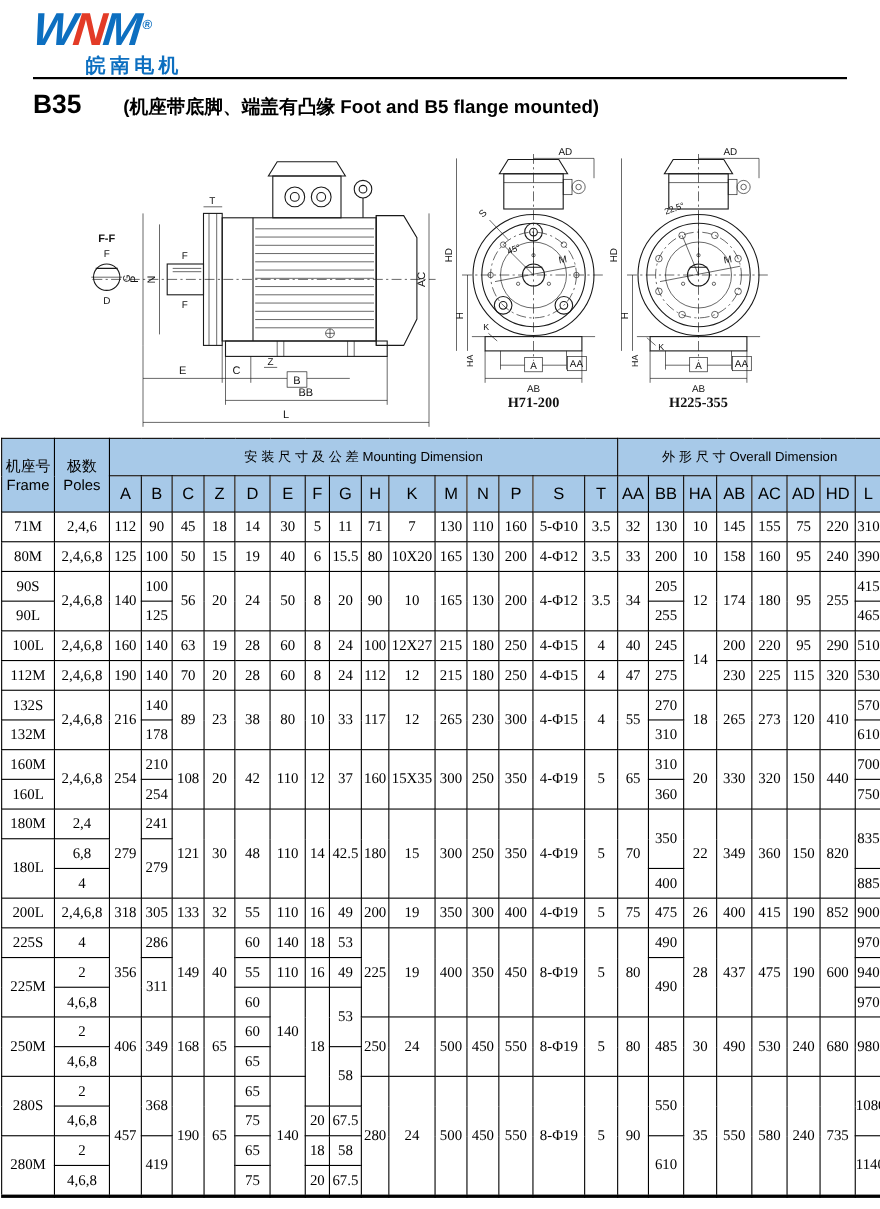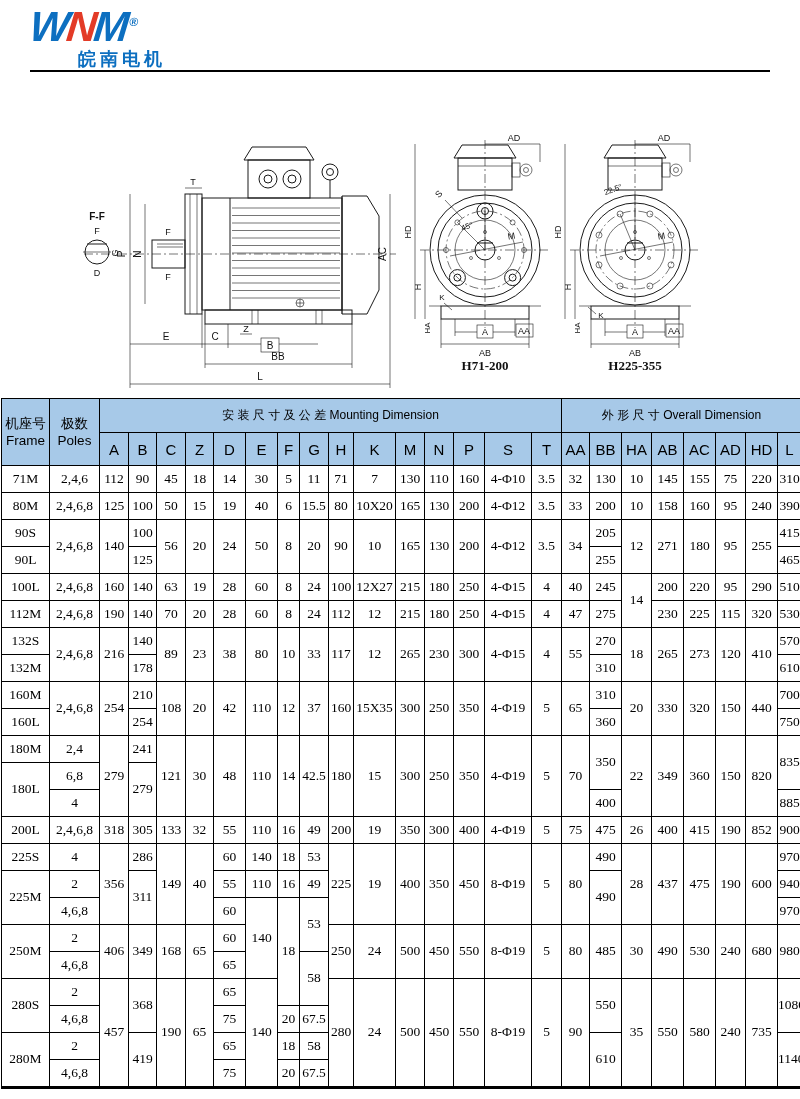--- a/index.html
+++ b/index.html
@@ -42,20 +42,23 @@
 <body>
 
 <div class="page">
 
   <div class="logo">
     <div class="logo-word"><span class="logo-w">W</span><span class="logo-n">N</span><span class="logo-m">M</span><span class="logo-reg">®</span></div>
     <div class="logo-sub">皖南电机</div>
   </div>
   <div class="rule"></div>
 
+  <div class="title">
+    <span class="title-code">B35</span><span class="title-desc">(机座带底脚、端盖有凸缘 Foot and B5 flange mounted)</span>
+  </div>
 
   <div class="drawings">
     <svg width="800" height="262" viewBox="0 0 800 262">
 
       <g>
         <line x1="84" y1="122" x2="396" y2="122" class="cl"></line>
 
         <circle cx="97" cy="120" r="12"></circle>
         <line x1="87" y1="112" x2="107" y2="112"></line>
         <line x1="83" y1="120" x2="111" y2="120" class="thin"></line>
@@ -342,21 +345,21 @@
             <td>18</td>
             <td>14</td>
             <td>30</td>
             <td>5</td>
             <td>11</td>
             <td>71</td>
             <td>7</td>
             <td>130</td>
             <td>110</td>
             <td>160</td>
-            <td>4-Φ10</td>
+            <td>5-Φ10</td>
             <td>3.5</td>
             <td>32</td>
             <td>130</td>
             <td>10</td>
             <td>145</td>
             <td>155</td>
             <td>75</td>
             <td>220</td>
             <td>310</td>
           </tr>
@@ -401,21 +404,21 @@
             <td rowspan="2">90</td>
             <td rowspan="2">10</td>
             <td rowspan="2">165</td>
             <td rowspan="2">130</td>
             <td rowspan="2">200</td>
             <td rowspan="2">4-Φ12</td>
             <td rowspan="2">3.5</td>
             <td rowspan="2">34</td>
             <td>205</td>
             <td rowspan="2">12</td>
-            <td rowspan="2">271</td>
+            <td rowspan="2">174</td>
             <td rowspan="2">180</td>
             <td rowspan="2">95</td>
             <td rowspan="2">255</td>
             <td>415</td>
           </tr>
           <tr>
             <td>90L</td>
             <td>125</td>
             <td>255</td>
             <td>465</td>

